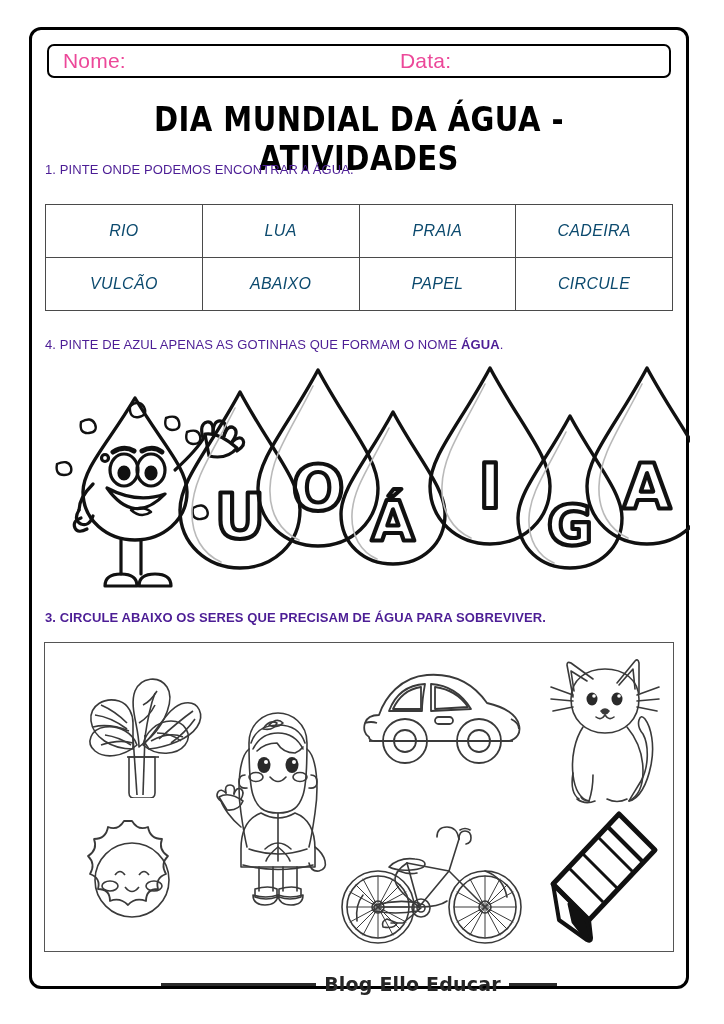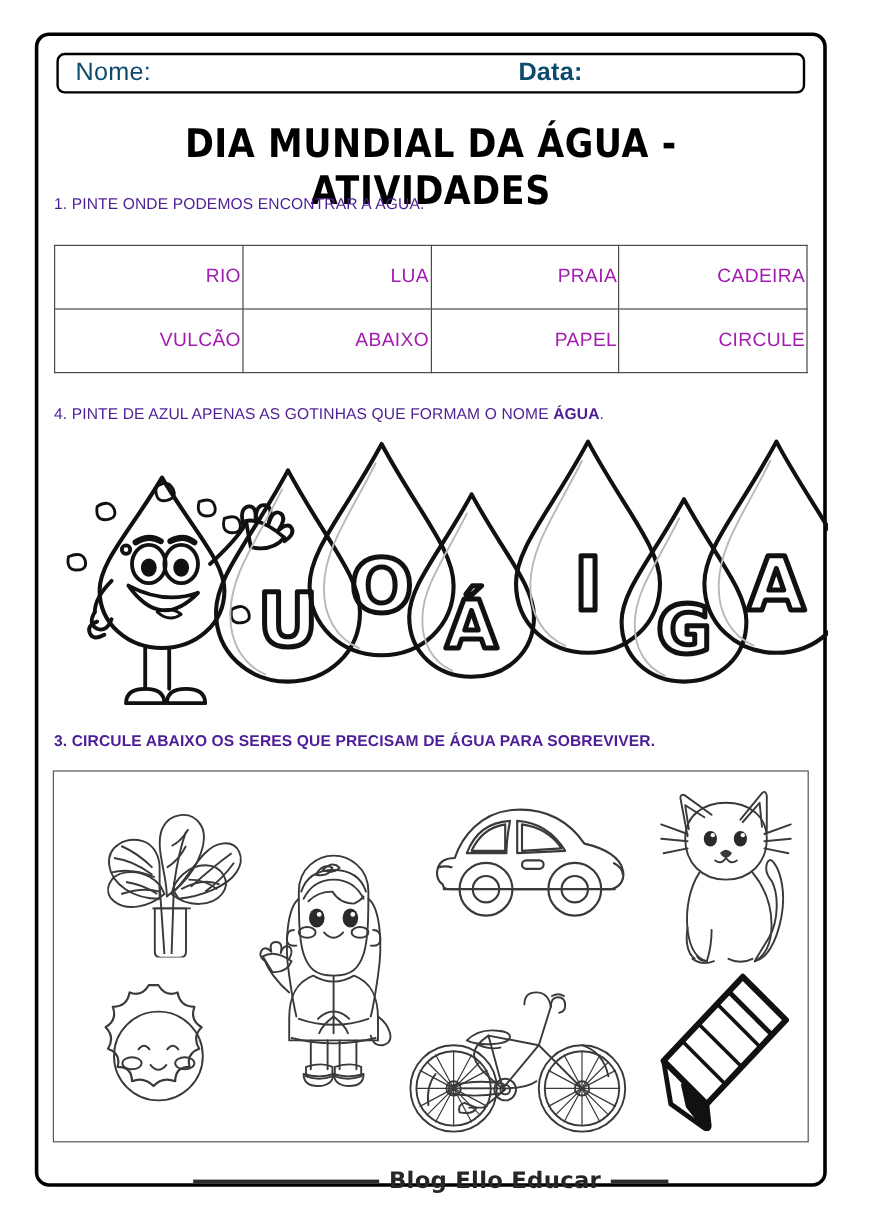--- a/index.html
+++ b/index.html
@@ -37,24 +37,24 @@
     height: 34px;
     border: 2px solid #000;
     border-radius: 7px;
     box-sizing: border-box;
   }
   .namedate-box .fld {
     position: absolute;
     top: 3px;
     font-size: 21px;
     letter-spacing: .2px;
-    color: #0c4a6e;
+    color: #ec4899;
   }
   .fld-nome { left: 14px; }
-  .fld-data { left: 383px; font-weight: bold; }
+  .fld-data { left: 351px; }
 
   
   .title {
     position: absolute;
     left: 29px;
     top: 100px;
     width: 660px;
     text-align: center;
     font-family: "DejaVu Sans", sans-serif;
     font-weight: bold;
@@ -84,25 +84,26 @@
     position: absolute;
     left: 45px;
     top: 204px;
     width: 628px;
     border-collapse: collapse;
     table-layout: fixed;
   }
   .words-table td {
     border: 1px solid #4a4a4a;
     height: 50px;
-    text-align: right;
+    text-align: center;
     vertical-align: middle;
     font-size: 16px;
-    color: #a21caf;
+    color: #0c4a6e;
     letter-spacing: .3px;
+    font-style: italic;
   }
 
   
   .drops-area {
     position: absolute;
     left: 35px;
     top: 360px;
     width: 655px;
     height: 235px;
   }

